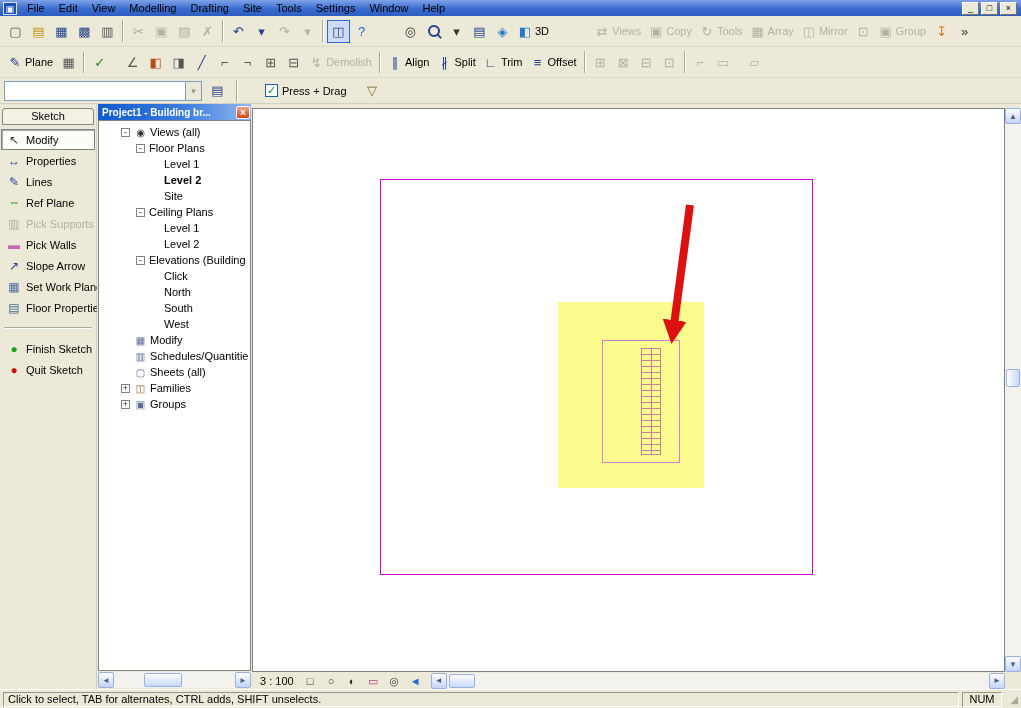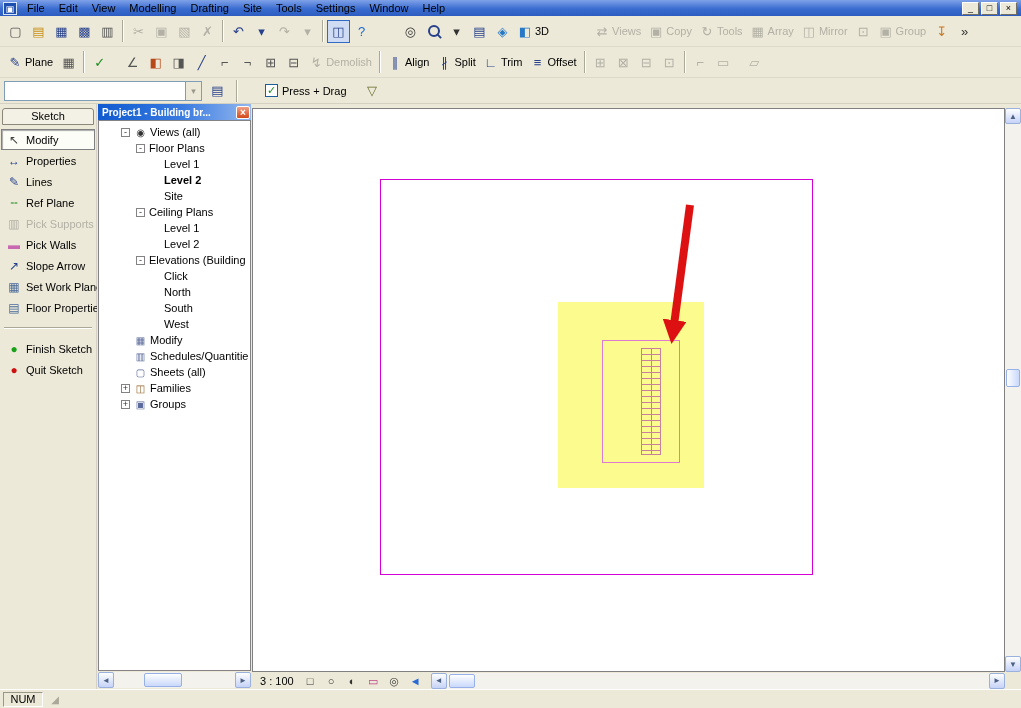--- a/index.html
+++ b/index.html
@@ -534,17 +534,18 @@
             </span>
           <span class="sb-btn">►</span>
         </div>
         <div class="corner"></div>
       </div>
     </div>
 
   </div>
 
   <div class="statusbar">
+    <span class="sb-cell hint">Click to select, TAB for alternates, CTRL adds, SHIFT unselects.</span>
     <span class="sb-cell numcell">NUM</span>
     <span class="grip">◢</span>
   </div>
 
 </div>
 
 </body></html>

